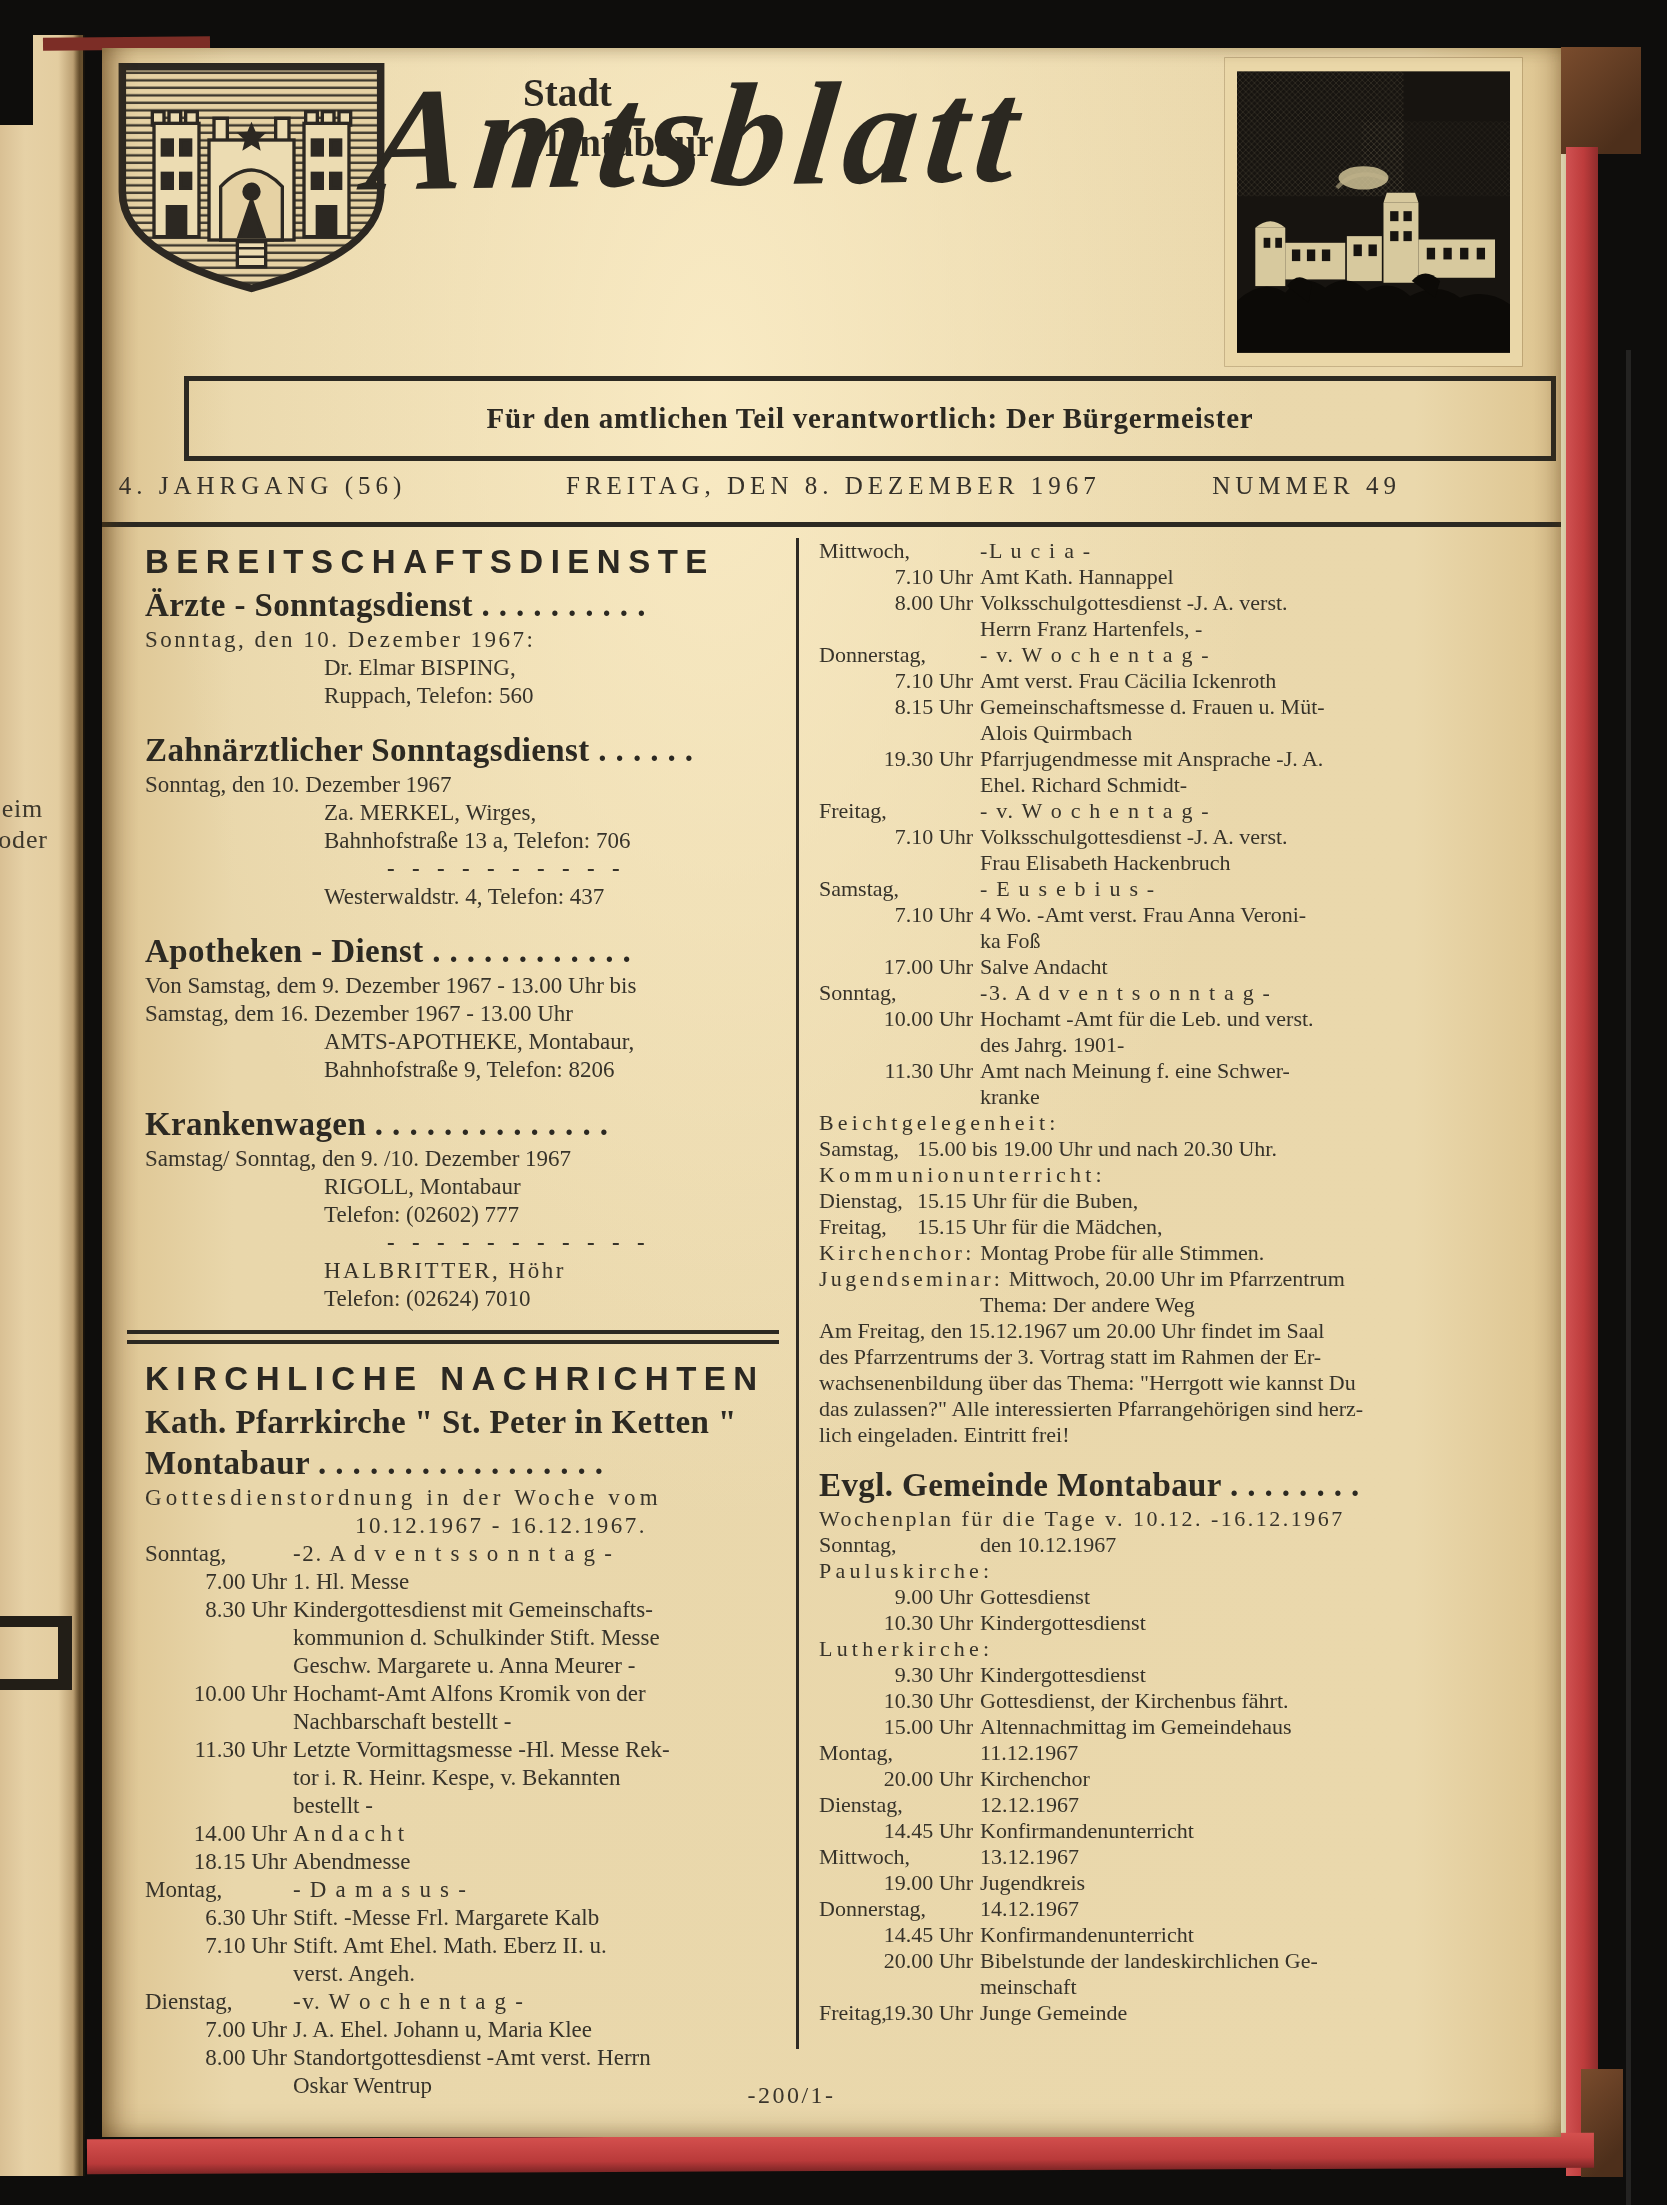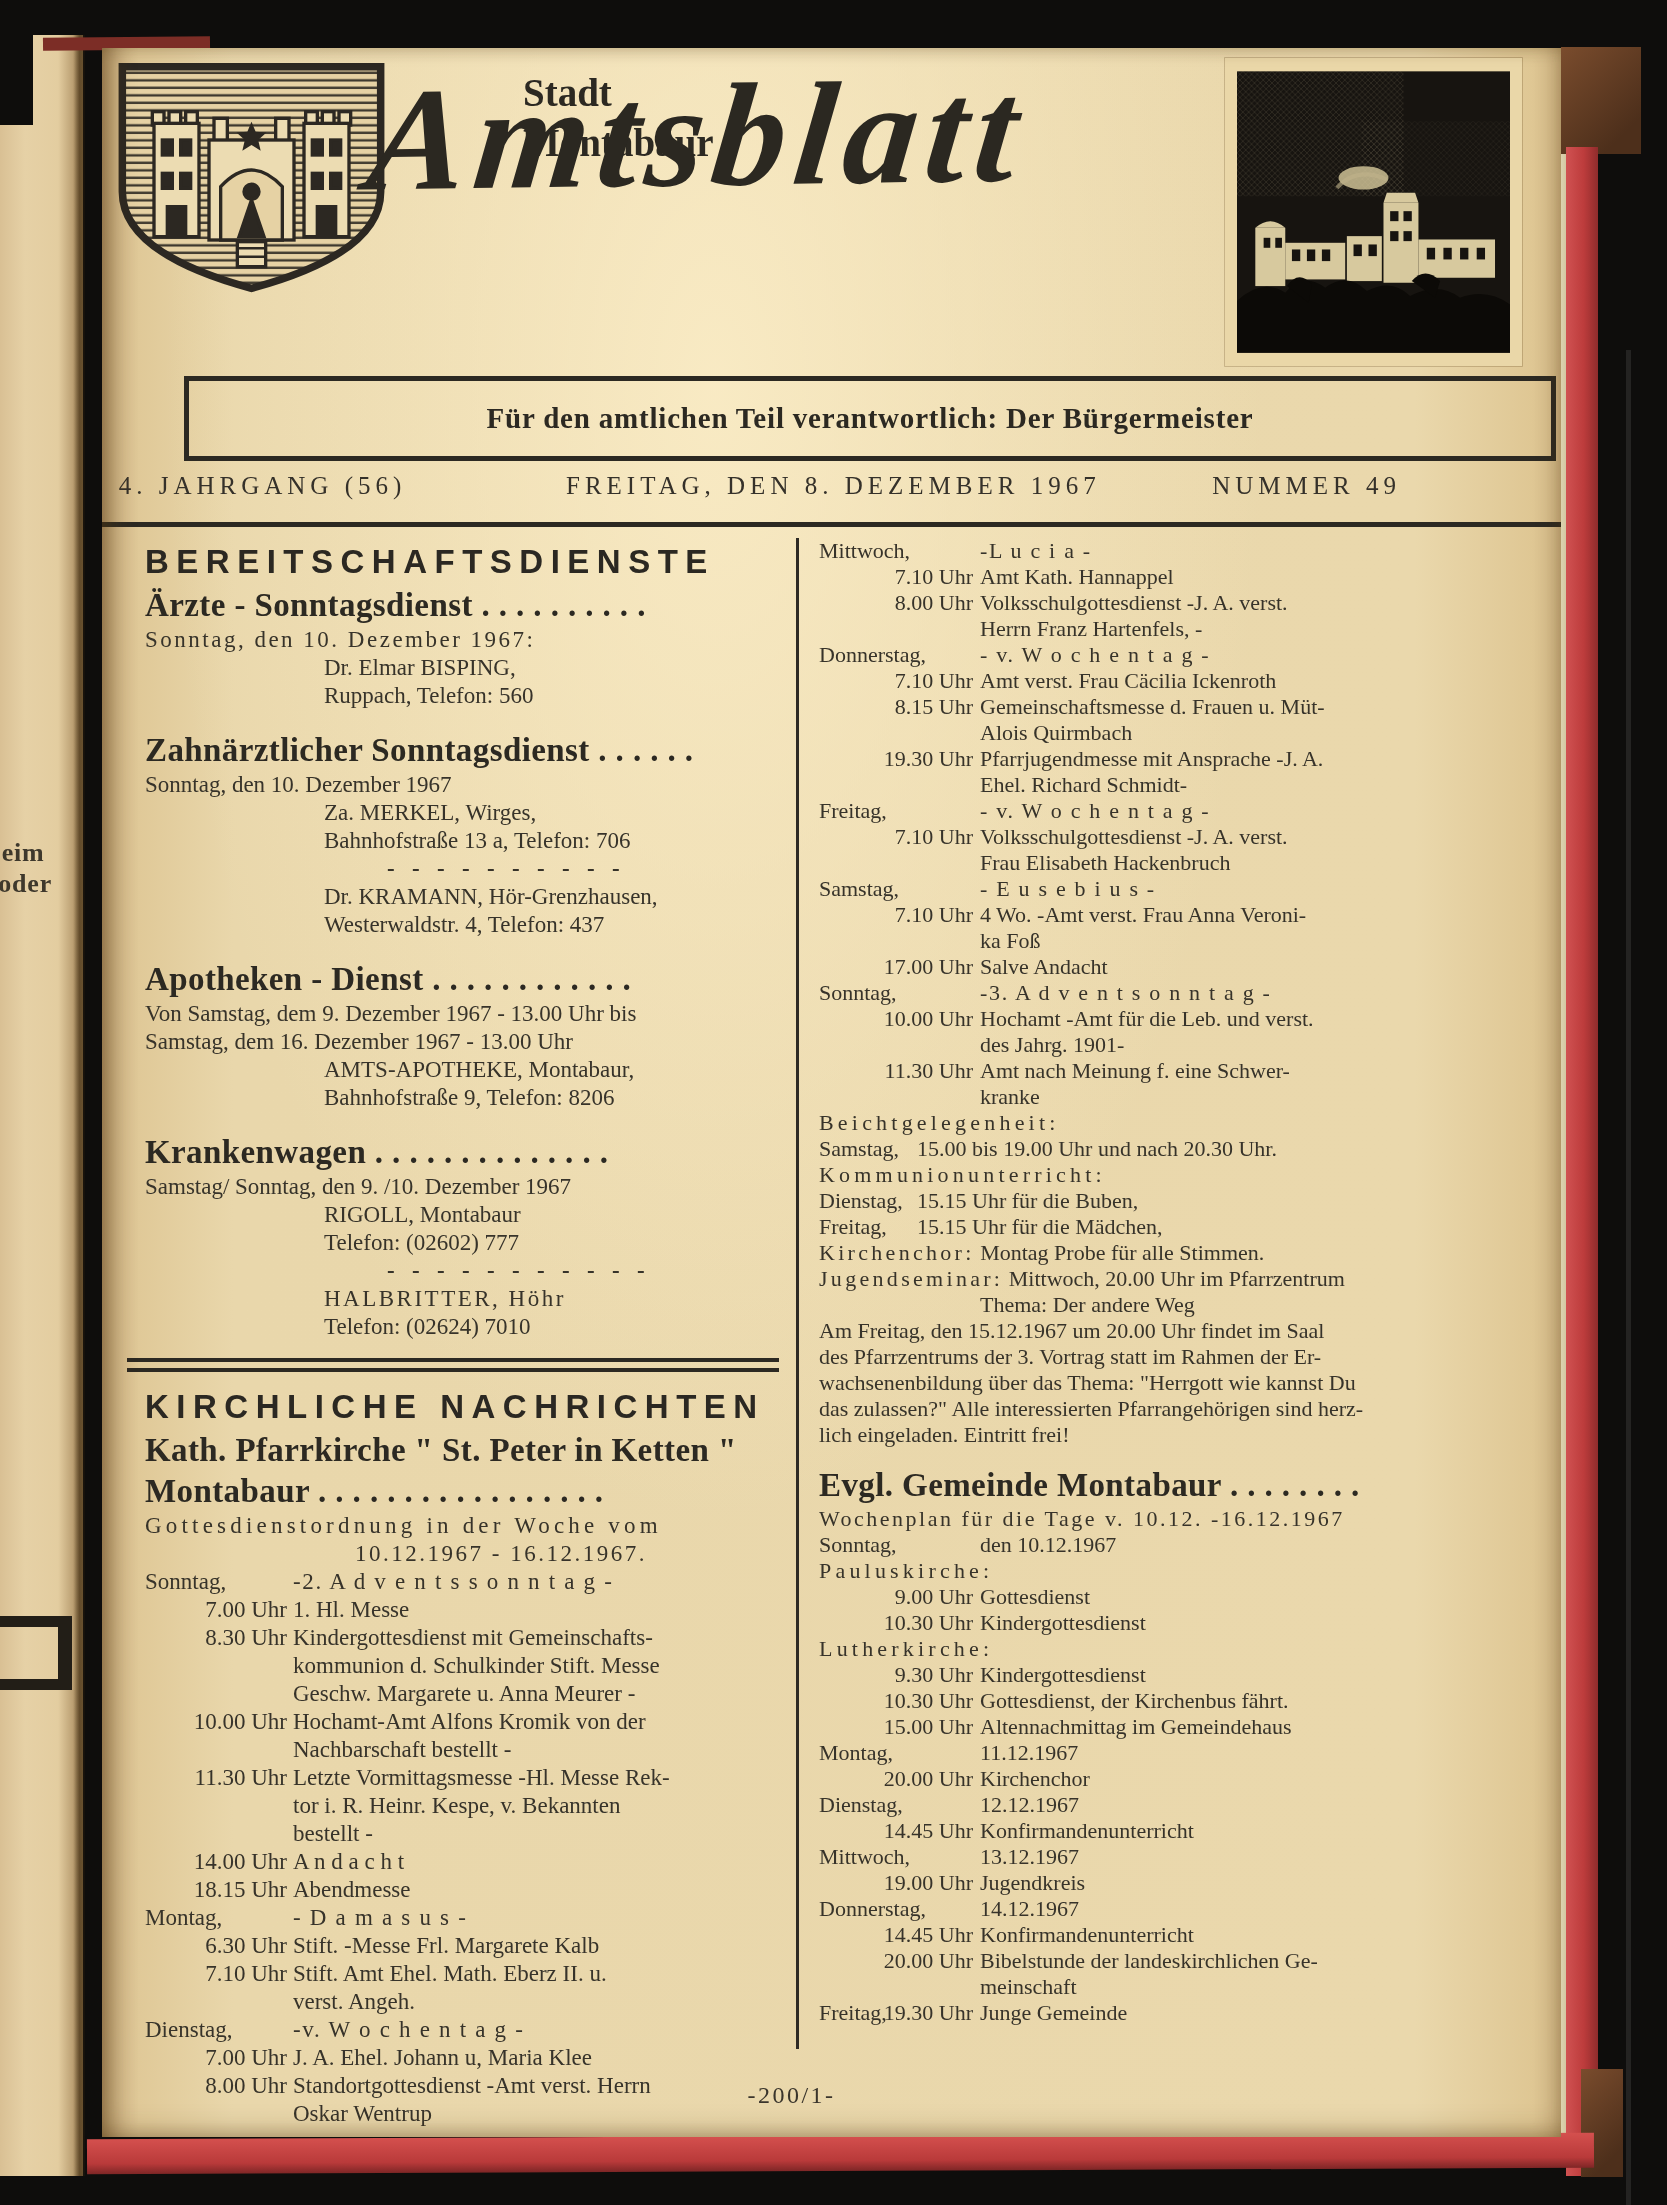--- a/index.html
+++ b/index.html
@@ -3,21 +3,21 @@
 <meta charset="utf-8">
 <style>
   html,body{margin:0;padding:0;background:#0c0b0a;}
   .stage{position:relative;width:1667px;height:2205px;background:#0e0d0c;overflow:hidden;
          font-family:"Liberation Serif","DejaVu Serif",serif;color:#37332a;}
   
   .prev-page{position:absolute;left:0;top:35px;width:83px;height:2141px;
     background:linear-gradient(90deg,#d9c094 0,#e6d1a6 30%,#e3cda0 70%,#b69a6d 90%,#7d6440 99%);}
   .gutter{position:absolute;left:73px;top:35px;width:11.7px;height:2141px;
     background:linear-gradient(90deg,rgba(60,40,12,0),rgba(60,40,12,.55) 55%,rgba(60,40,12,.15));}
-  .frag{position:absolute;font-weight:700;font-size:26px;color:#3e382c;letter-spacing:0.8px;margin-top:44px;}
+  .frag{position:absolute;font-weight:400;font-size:26px;color:#3e382c;letter-spacing:0.8px;}
   .frag1{left:1.7px;top:794px;}
   .frag2{left:-1.7px;top:825px;}
   .bracket{position:absolute;left:-11.7px;top:1616px;width:70px;height:52px;
     border-top:11px solid #221e17;border-right:14px solid #221e17;border-bottom:11px solid #221e17;}
   .corner-black{position:absolute;left:0;top:0;width:33px;height:125px;background:#0e0d0c;}
   .sliver-red{position:absolute;left:43px;top:37px;width:167px;height:12.5px;background:#7c2d26;transform:rotate(-.6deg);}
   .edge-cream{position:absolute;left:1541px;top:50px;width:27px;height:2086px;
     background:linear-gradient(90deg,#efe8cd,#e4dbba 60%,#cfc39c);}
   .edge-brown-top{position:absolute;left:1561px;top:47px;width:80px;height:107px;
     background:linear-gradient(135deg,#7a4c2d,#4d2f1b 80%);}
@@ -222,21 +222,20 @@
         <div class="subhead">Ärzte - Sonntagsdienst .  .  .  .  .  .  .  .  .  .</div>
         <div class="bodyline sp">Sonntag,  den 10.  Dezember 1967:</div>
         <div class="bodyline ind">Dr.  Elmar BISPING,</div>
         <div class="bodyline ind">Ruppach,  Telefon: 560</div>
         <div class="gap" style="height: 20px;"></div>
         <div class="subhead">Zahnärztlicher Sonntagsdienst .  .  .  .  .  .</div>
         <div class="bodyline ">Sonntag,  den 10.  Dezember 1967</div>
         <div class="bodyline ind">Za.  MERKEL,  Wirges,</div>
         <div class="bodyline ind">Bahnhofstraße 13 a,  Telefon: 706</div>
         <div class="bodyline dash">- - - - - - - - - -</div>
-        <div class="bodyline ind">Dr.  KRAMANN,  Hör-Grenzhausen,</div>
         <div class="bodyline ind">Westerwaldstr.  4,  Telefon: 437</div>
         <div class="gap" style="height: 20px;"></div>
         <div class="subhead">Apotheken - Dienst .  .  .  .  .  .  .  .  .  .  .  .</div>
         <div class="bodyline ">Von Samstag,  dem 9.  Dezember 1967 - 13.00 Uhr bis</div>
         <div class="bodyline ">Samstag,  dem 16.  Dezember 1967 - 13.00 Uhr</div>
         <div class="bodyline ind">AMTS-APOTHEKE,  Montabaur,</div>
         <div class="bodyline ind">Bahnhofstraße 9,  Telefon: 8206</div>
         <div class="gap" style="height: 20px;"></div>
         <div class="subhead">Krankenwagen .  .  .  .  .  .  .  .  .  .  .  .  .  .</div>
         <div class="bodyline ">Samstag/ Sonntag,  den 9. /10.  Dezember 1967</div>

